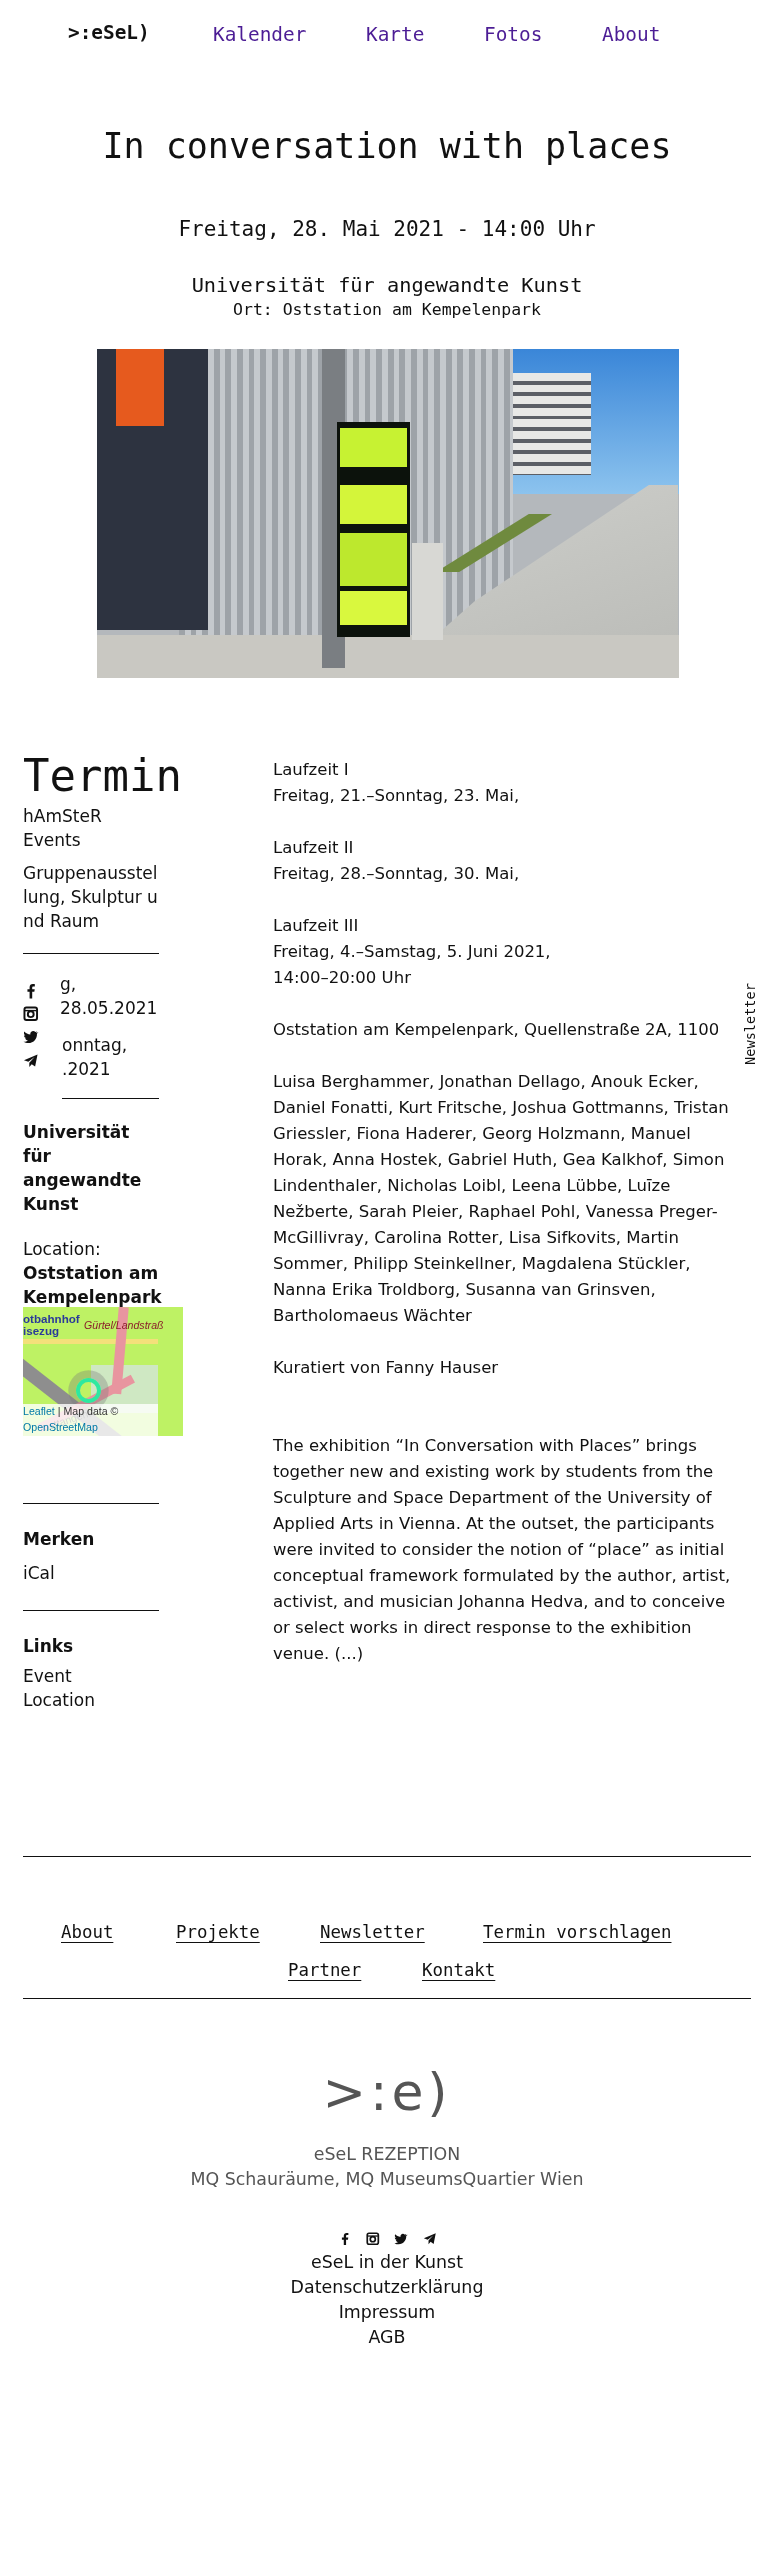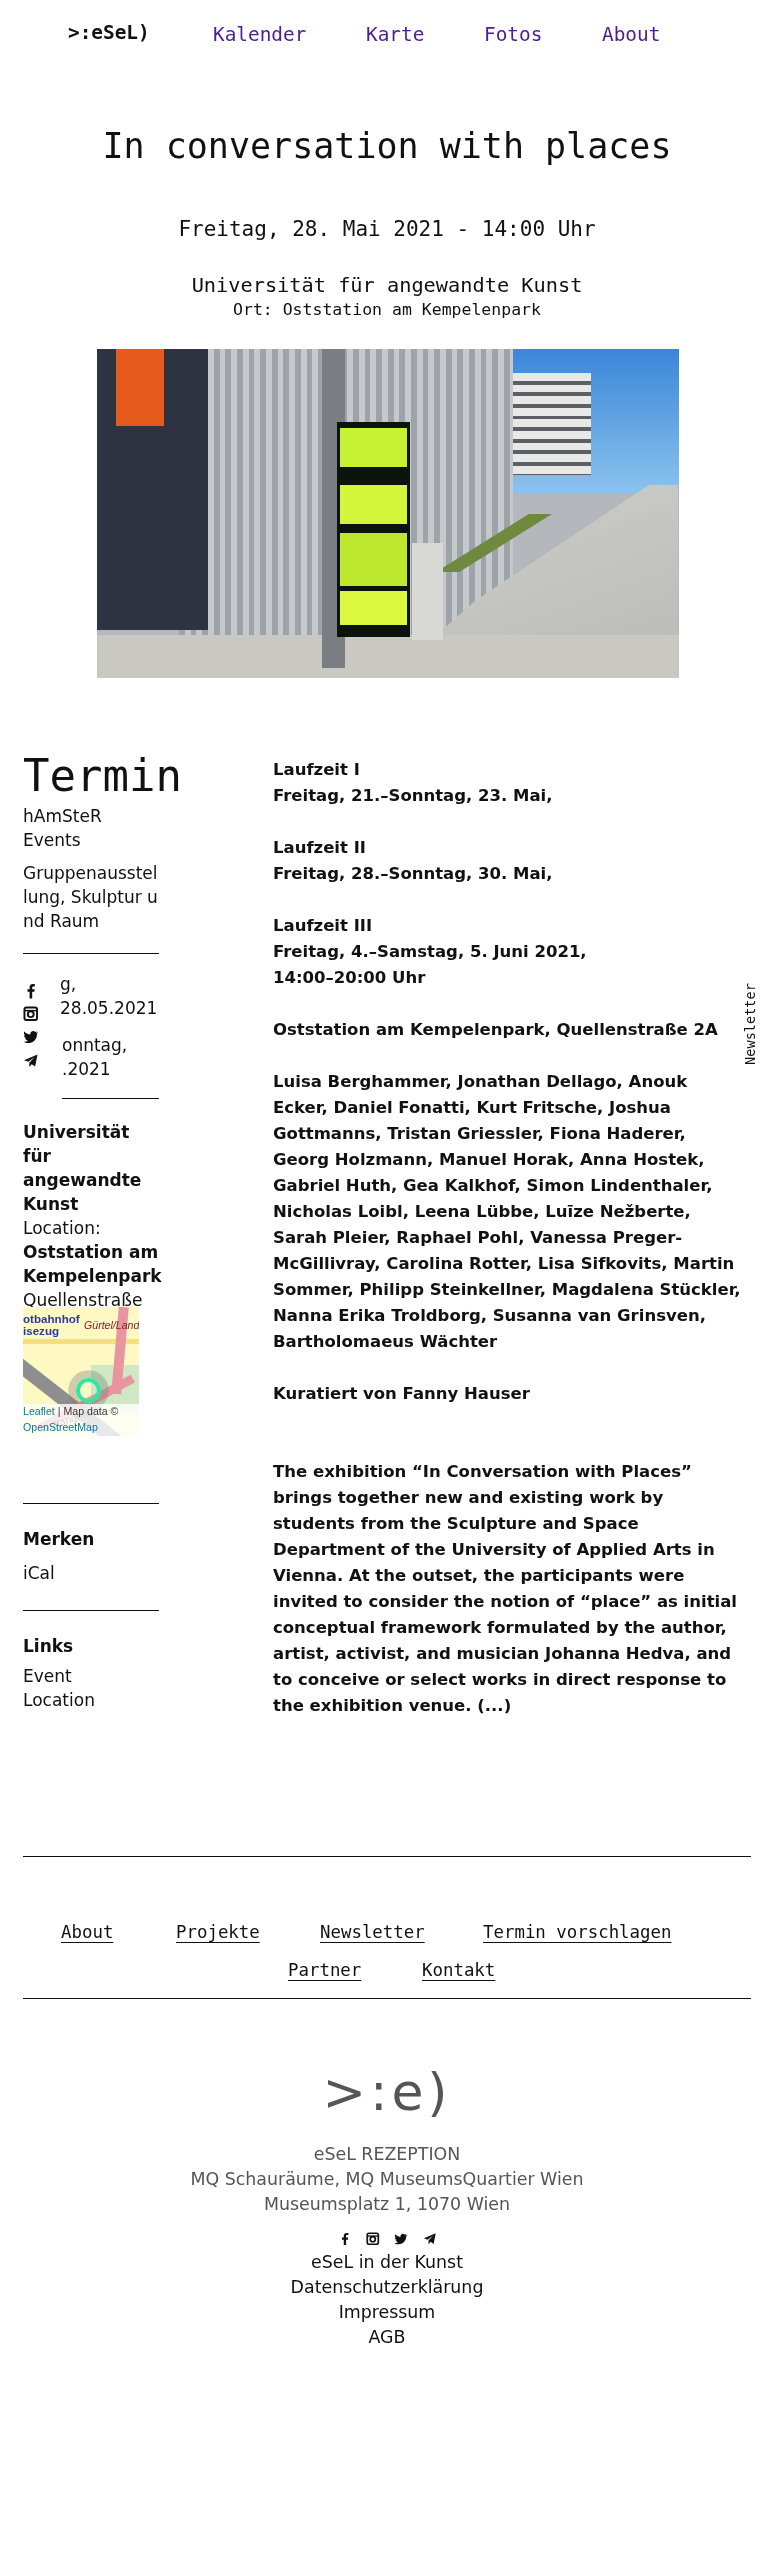--- a/index.html
+++ b/index.html
@@ -43,33 +43,33 @@
   
   .sidebar { position:absolute; left:23px; top:755px; width:136px; }
   .sb-title { font-size:44px; margin:0; line-height:41px; }
   .sb-text { font-size:17px; line-height:24px; color:#111; }
   .divider { height:0; border-top:1.5px solid #111; }
   .bold { font-weight:bold; }
 
   .share-bar { position:absolute; left:23px; top:983px; width:19.4px; }
   .share-bar .ico { display:block; width:15.5px; height:15.5px; margin-bottom:7.7px; }
 
-  .map { position:absolute; left:23px; top:1307px; width:116px; height:129px; overflow:hidden; background:#fef9c3; }
+  .map { position:absolute; left:23px; top:1307px; width:160px; height:129px; overflow:hidden; background:#bef264; }
   .map .road { position:absolute; background:#e8959f; }
   .map .rail { position:absolute; background:#8e8e8e; }
   .map .green { position:absolute; background:#cfe8c3; }
   .map .marker { position:absolute; left:53px; top:71px; width:17.4px; height:17.4px; border:4.8px solid #2ee8a0; border-radius:50%; box-shadow:0 0 0 7.7px rgba(120,120,120,0.35); }
   .map .attr { position:absolute; left:0; bottom:0; width:135px; height:32px; background:rgba(255,255,255,0.8); font-family:"Liberation Sans", sans-serif; font-size:10.6px; line-height:15.5px; color:#333; }
   .map .attr .lnk { color:#0078a8; }
   .map .label1 { position:absolute; left:0; top:4.8px; font-family:"Liberation Sans", sans-serif; font-size:11.6px; color:#2a3a9a; font-weight:bold; }
   .map .label2 { position:absolute; left:61px; top:11.6px; font-family:"Liberation Sans", sans-serif; font-size:10.6px; font-style:italic; color:#8a1e2a; }
   .map .label3 { position:absolute; left:19.4px; top:106px; font-family:"Liberation Sans", sans-serif; font-size:10.6px; color:#333; transform:rotate(-18deg); }
 
   
-  .main { position:absolute; left:273px; top:757px; width:474px; font-size:16.5px; line-height:26px;font-weight:bold; }
+  .main { position:absolute; left:273px; top:757px; width:474px; font-size:16.5px; line-height:26px; }
   .main p { margin:0; }
   .main .gap { height:26px; }
   .main .addr { white-space:nowrap; overflow:hidden; width:445px; }
   .main .artists { width:474px; overflow:hidden; }
 
   .newsletter-tab { position:absolute; left:736px; top:987px; width:21px; height:77px; }
   .newsletter-tab span { position:absolute; left:-27px; top:29px; transform:rotate(-90deg); font-size:13.6px; white-space:nowrap; }
 
   
   .fline { position:absolute; left:23px; width:728px; border-top:1.5px solid #111; }
@@ -121,21 +121,21 @@
 <div class="sidebar sans">
   <h2 class="sb-title mono" style="font-weight:normal">Termin</h2>
   <div class="sb-text" style="margin-top:7.7px">hAmSteR Events</div>
   <div class="sb-text" style="margin-top:9.7px;word-break:break-all">Gruppenausstellung, Skulptur und Raum</div>
   <div class="divider" style="margin-top:19.4px"></div>
   <div class="sb-text" style="margin-top:18.4px;padding-left:37px">g, 28.05.2021</div>
   <div class="sb-text" style="margin-top:12.6px;padding-left:39px">onntag,</div>
   <div class="sb-text" style="padding-left:39px">.2021</div>
   <div class="divider" style="margin-top:17.4px;margin-left:39px"></div>
   <div class="sb-text bold" style="margin-top:21px">Universität für angewandte Kunst</div>
-  <div class="sb-text" style="">Location:</div>
+  <div class="sb-text" style="margin-top:21px">Location:</div>
   <div class="sb-text bold">Oststation am Kempelenpark</div>
   <div class="sb-text">Quellenstraße 2A</div>
   <div class="sb-text">1100 Wien</div>
 </div>
 
 <div class="share-bar">
   <svg class="ico" viewBox="0 0 16 16">
       <path d="M9.5 16V9h2.2l.4-2.6H9.5V4.9c0-.8.3-1.3 1.3-1.3h1.4V1.3C11.9 1.2 11 1.1 10.1 1.1 8.1 1.1 6.8 2.3 6.8 4.5v1.9H4.6V9h2.2v7z" fill="#111"></path>
     </svg>
   <svg class="ico" viewBox="0 0 16 16">
@@ -209,21 +209,20 @@
 <a class="fnav mono" style="left:320px;top:1922px">Newsletter</a>
 <a class="fnav mono" style="left:483px;top:1922px">Termin vorschlagen</a>
 <a class="fnav mono" style="left:288px;top:1960px">Partner</a>
 <a class="fnav mono" style="left:422px;top:1960px">Kontakt</a>
 <div class="fline" style="top:1998px"></div>
 
 <div class="flogo sans">&gt;:e)</div>
 <div class="faddr sans">
   <div>eSeL REZEPTION</div>
   <div>MQ Schauräume, MQ MuseumsQuartier Wien</div>
-  <div>Museumsplatz 1, 1070 Wien</div>
 </div>
 <div class="fsocial">
   <svg class="ico" viewBox="0 0 16 16">
       <path d="M9.5 16V9h2.2l.4-2.6H9.5V4.9c0-.8.3-1.3 1.3-1.3h1.4V1.3C11.9 1.2 11 1.1 10.1 1.1 8.1 1.1 6.8 2.3 6.8 4.5v1.9H4.6V9h2.2v7z" fill="#111"></path>
     </svg>
   <svg class="ico" viewBox="0 0 16 16">
       <rect x="1.5" y="1.5" width="13" height="13" rx="2" fill="none" stroke="#111" stroke-width="2"></rect>
       <circle cx="8" cy="8.5" r="3" fill="none" stroke="#111" stroke-width="2"></circle>
       <rect x="2" y="4" width="12" height="1.5" fill="#111"></rect>
     </svg>

